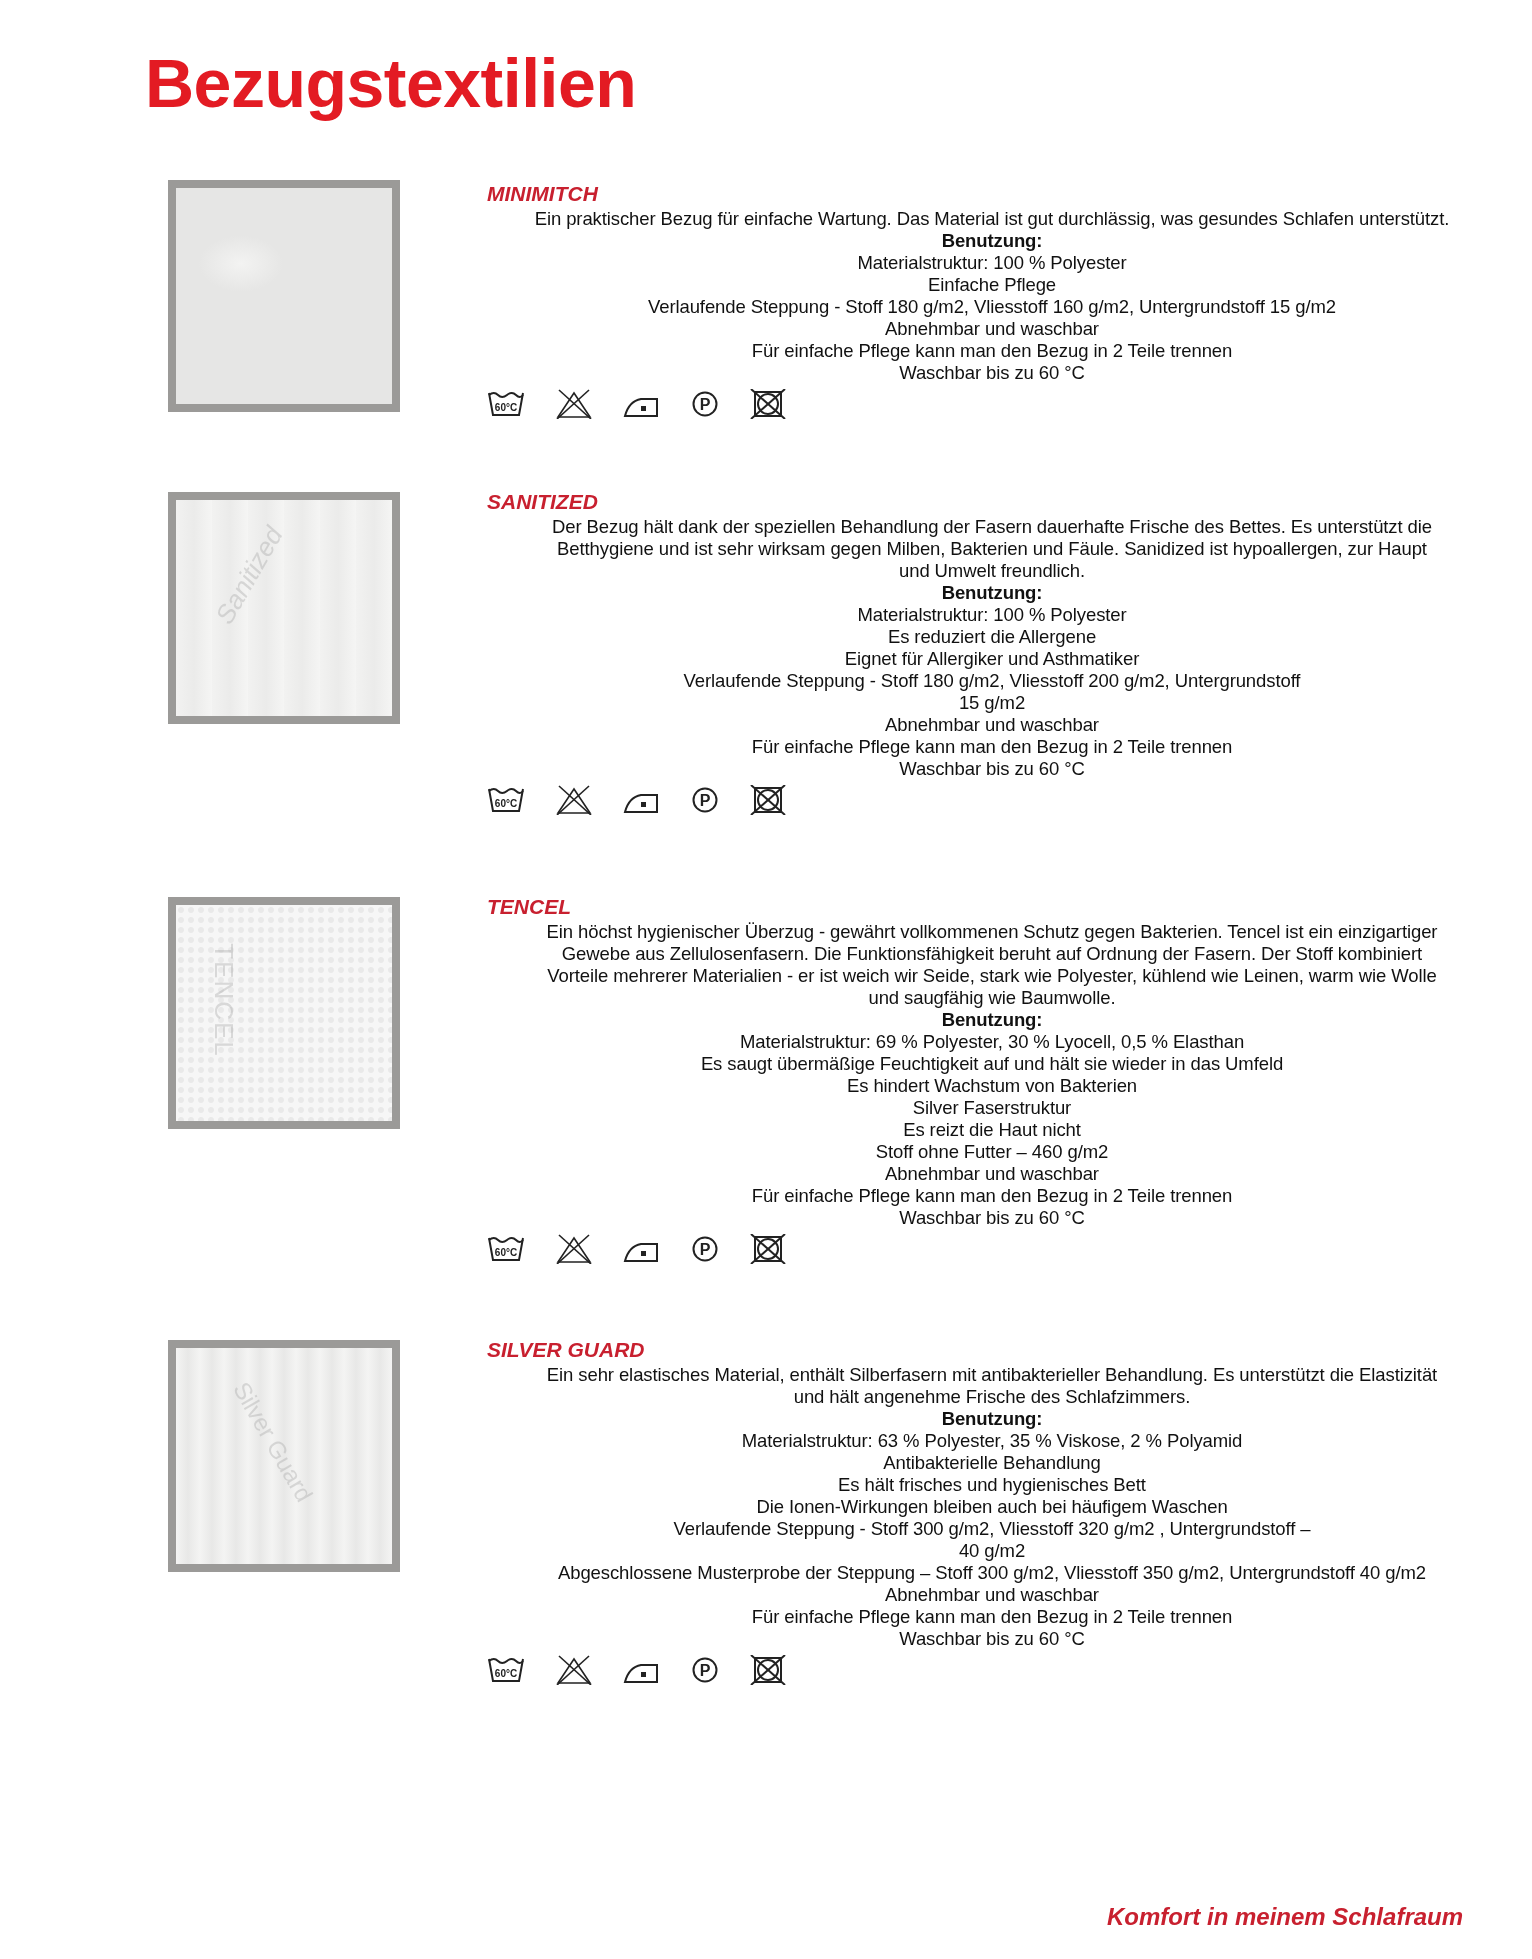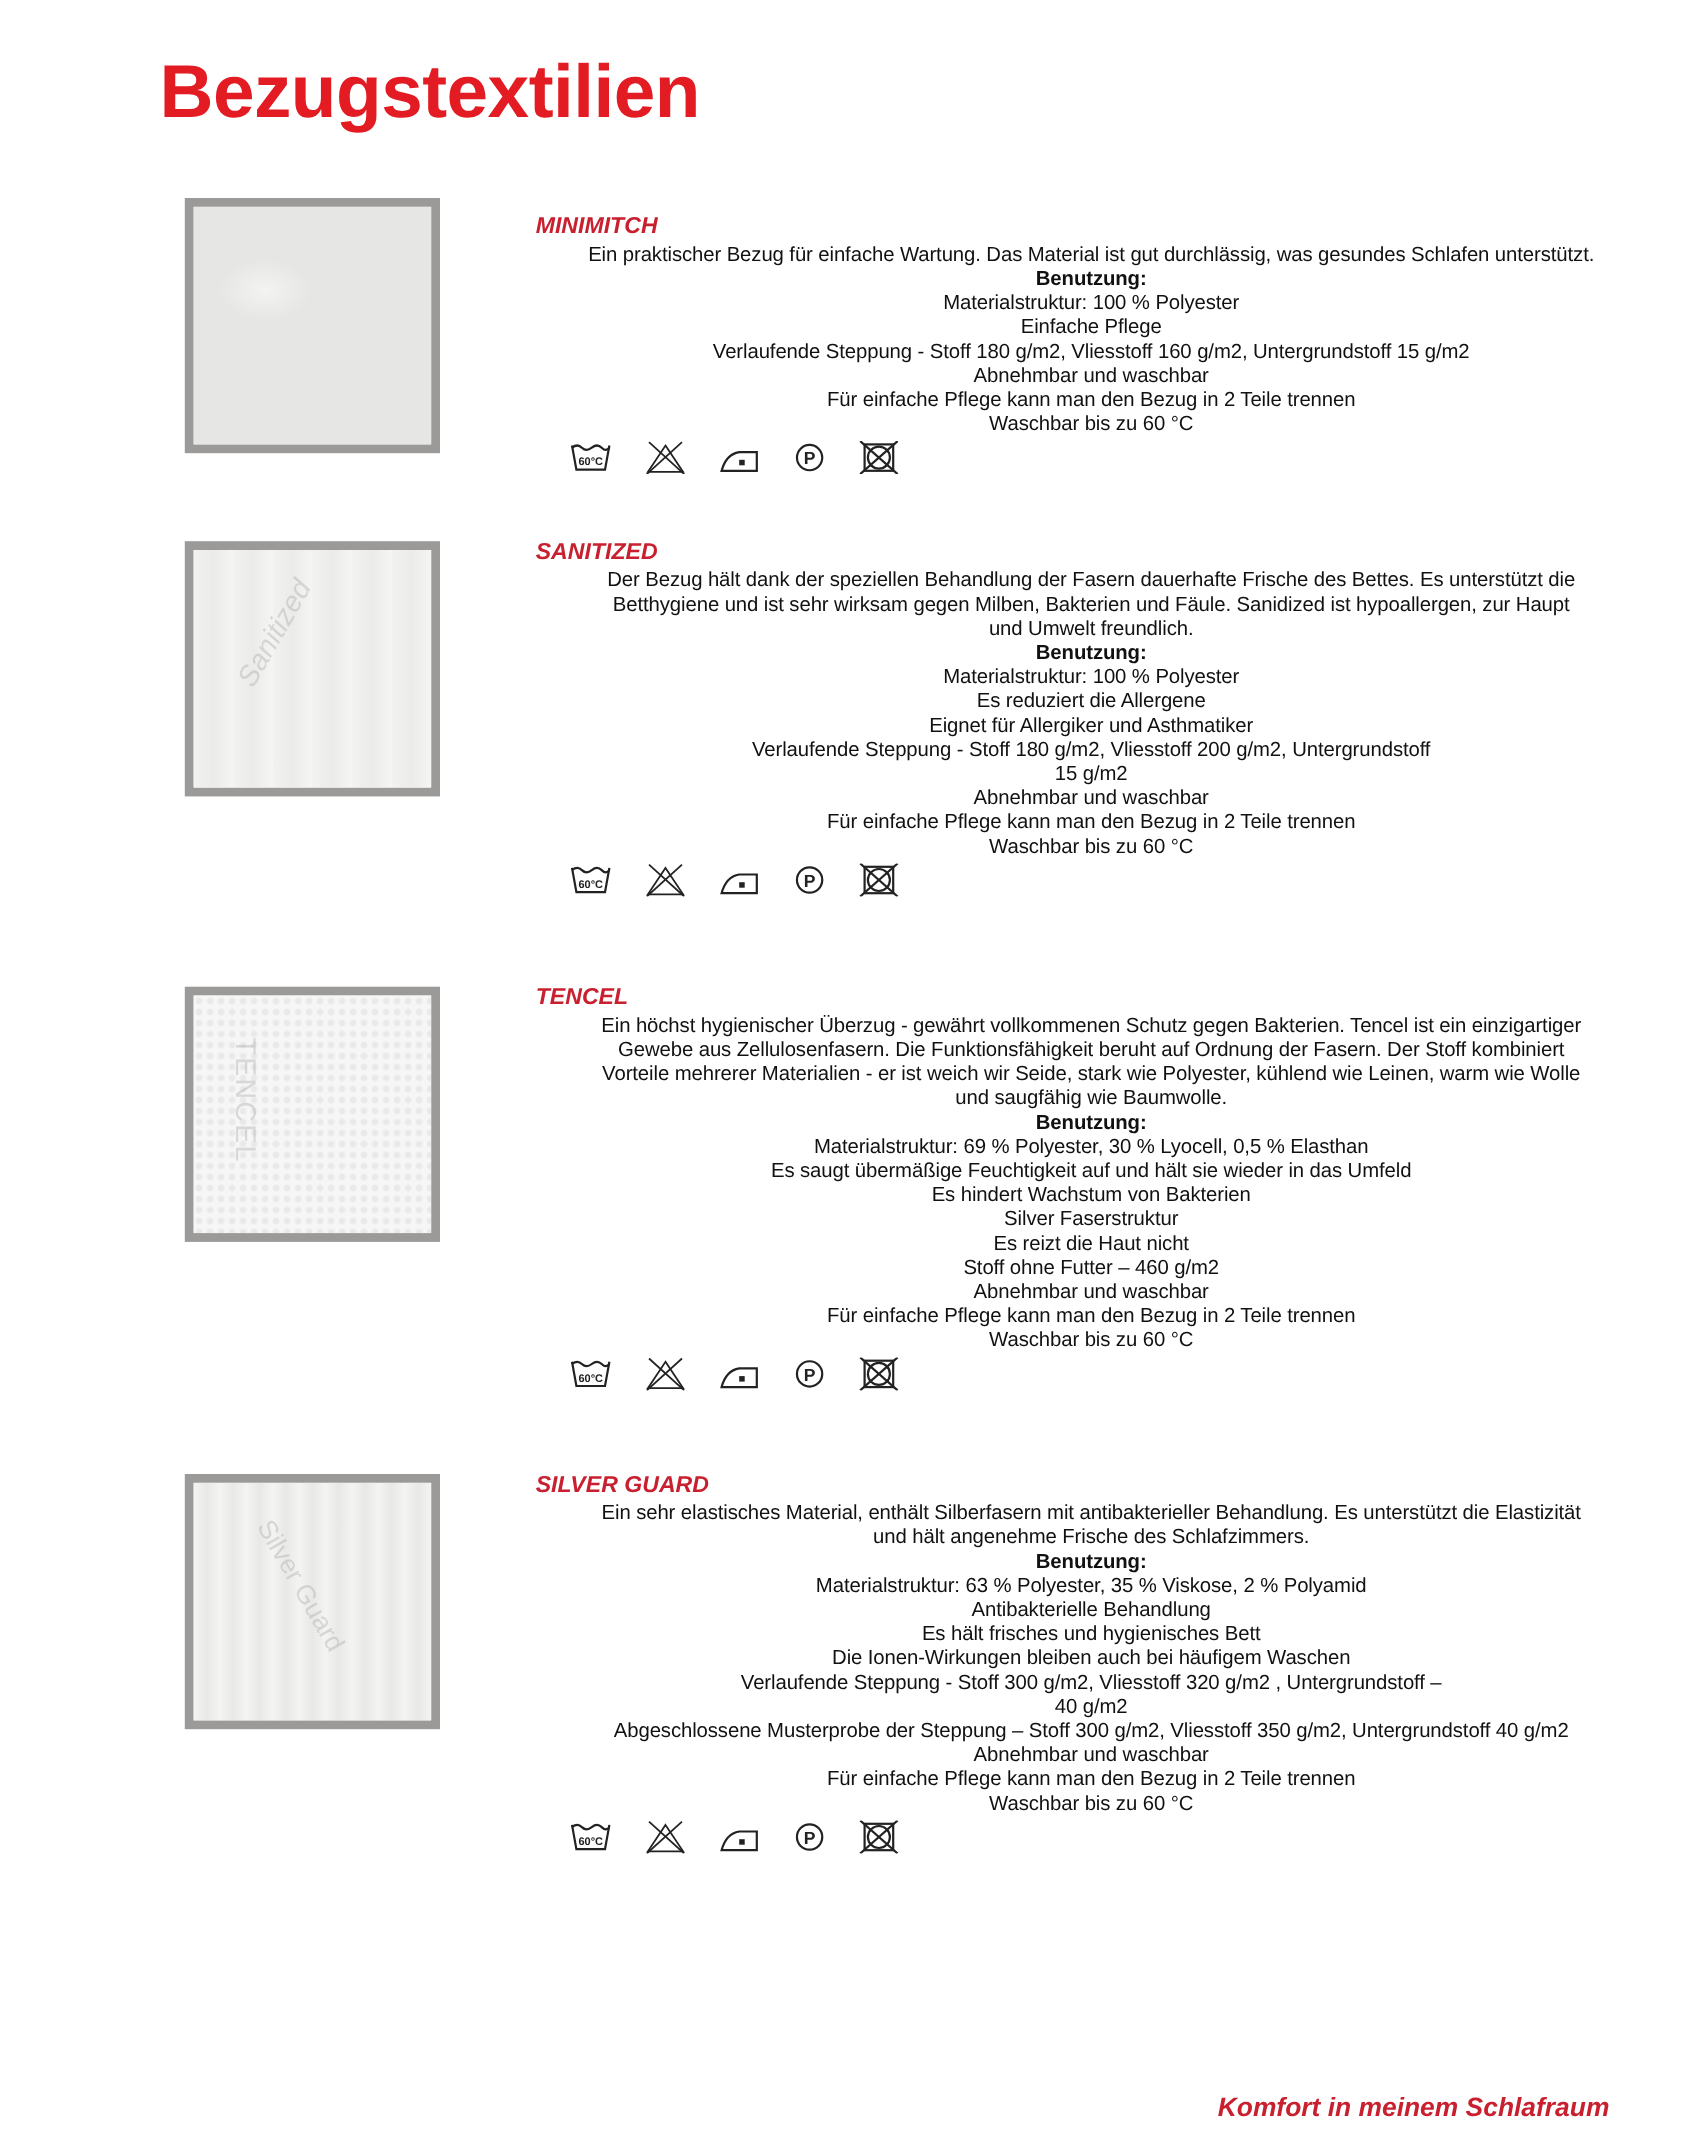--- a/index.html
+++ b/index.html
@@ -11,37 +11,37 @@
   .swatch { position: absolute; left: 168px; width: 216px; height: 216px;
          border: 8px solid #9b9a98; overflow: hidden; }
   .swatch .tex { position: absolute; inset: 0; }
   .swatch .wm { position: absolute; font-size: 26px; color: rgba(160,160,160,0.35);
          white-space: nowrap; font-family: "Liberation Sans", sans-serif; }
   .text-block { position: absolute; left: 487px; width: 1010px; }
   .prod-title { font-size: 21px; font-weight: bold; font-style: italic; line-height: 24px;
          margin: 0 0 2px 0; }
   .line { font-size: 18.5px; line-height: 22px; white-space: nowrap; letter-spacing: -0.1px; text-align: center; }
   .usage-label { font-weight: bold; }
-  .care-row { display: flex; align-items: center; gap: 12px; margin-top: 3px; height: 34px; margin-left: 31px; }
+  .care-row { display: flex; align-items: center; gap: 12px; margin-top: 3px; height: 34px; }
   .care-icon { width: 38px; height: 30px; margin-right: 18px; display: inline-block; }
   .care-icon svg { width: 100%; height: 100%; }
   .footer { position: absolute; left: 1107px; top: 1903px; font-size: 24px; font-weight: bold;
          font-style: italic; }
 </style>
 </head>
 <body>
 
 <h1 class="page-title" style="color:#e31b23;">Bezugstextilien</h1>
 
 <div id="sections">
     <div class="section">
       <div class="swatch" style="top: 180px;">
         <div class="tex" style="background: radial-gradient(60px 40px at 30% 35%, rgb(243, 243, 242) 0%, rgb(230, 230, 229) 70%), rgb(236, 236, 235);"></div>
       </div>
-      <div class="text-block" style="top: 194px;">
+      <div class="text-block" style="top: 182px;">
         <div class="prod-title" style="color: rgb(200, 32, 47);">MINIMITCH</div>
         <div class="line">Ein praktischer Bezug für einfache Wartung. Das Material ist gut durchlässig, was gesundes Schlafen unterstützt.</div>
         <div class="line usage-label">Benutzung:</div>
         <div class="line">Materialstruktur: 100 % Polyester</div>
         <div class="line">Einfache Pflege</div>
         <div class="line">Verlaufende Steppung - Stoff 180 g/m2, Vliesstoff 160 g/m2, Untergrundstoff 15 g/m2</div>
         <div class="line">Abnehmbar und waschbar</div>
         <div class="line">Für einfache Pflege kann man den Bezug in 2 Teile trennen</div>
         <div class="line">Waschbar bis zu 60 °C</div>
         <div class="care-row">

